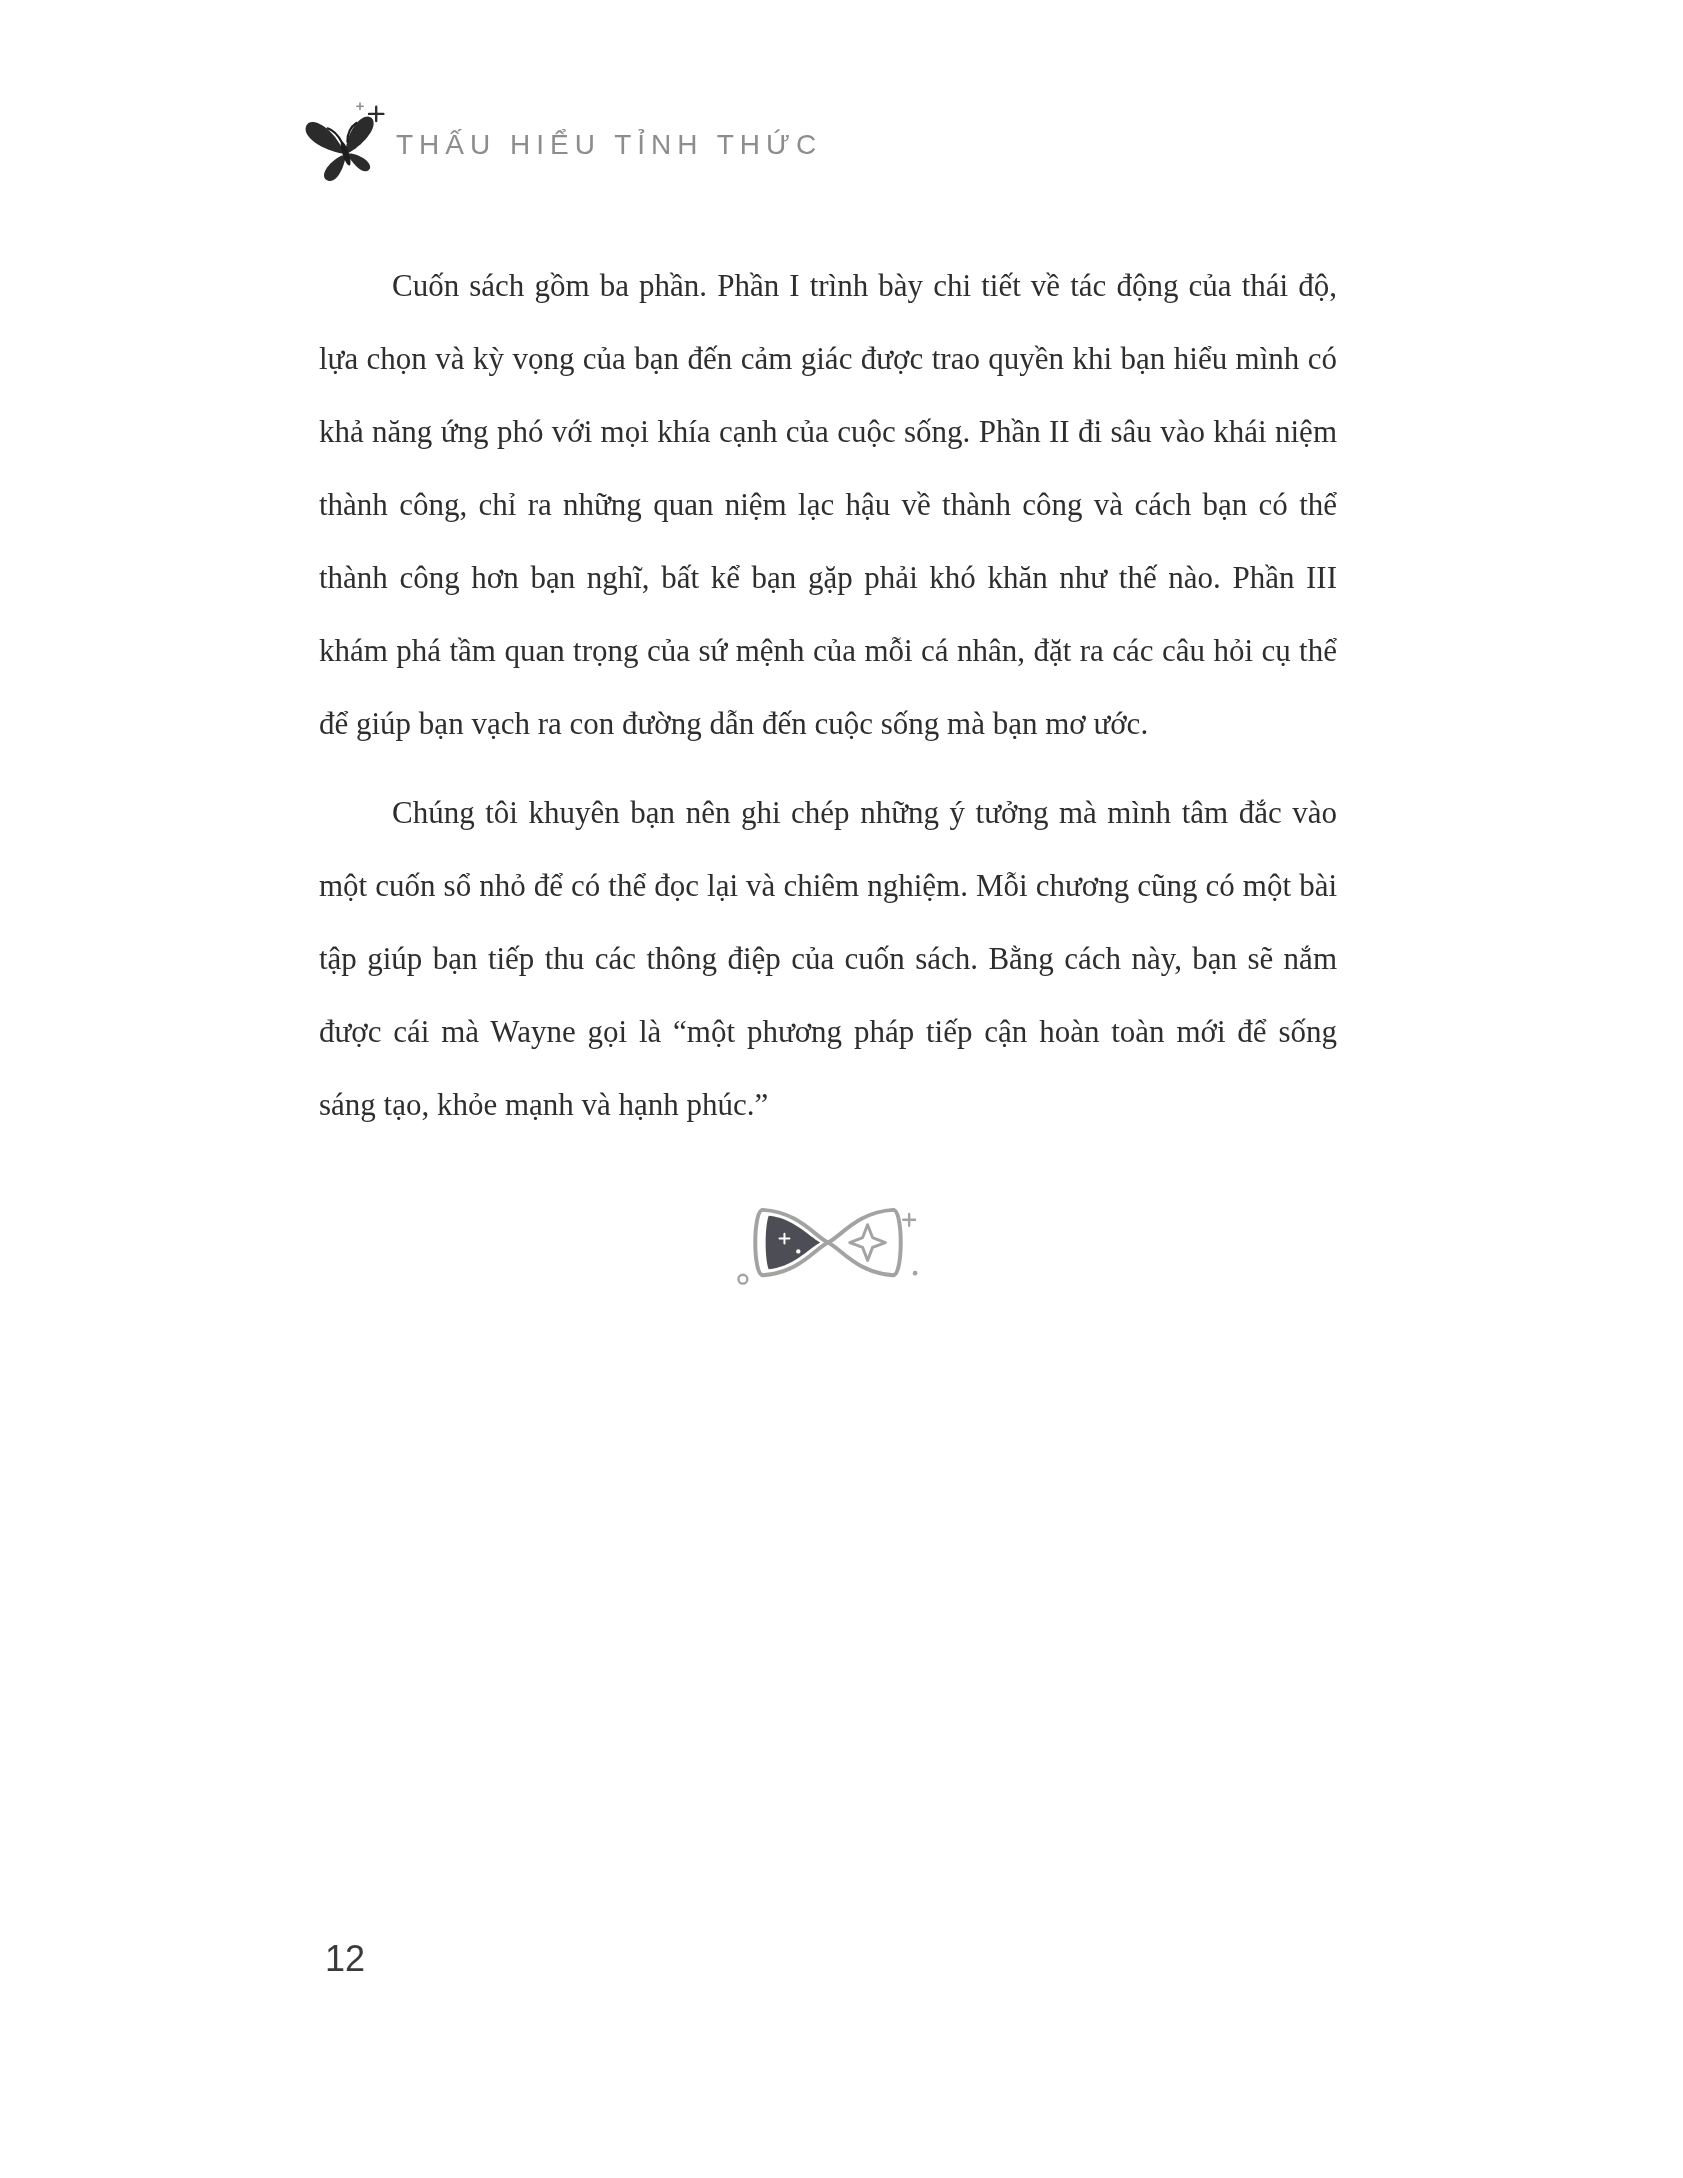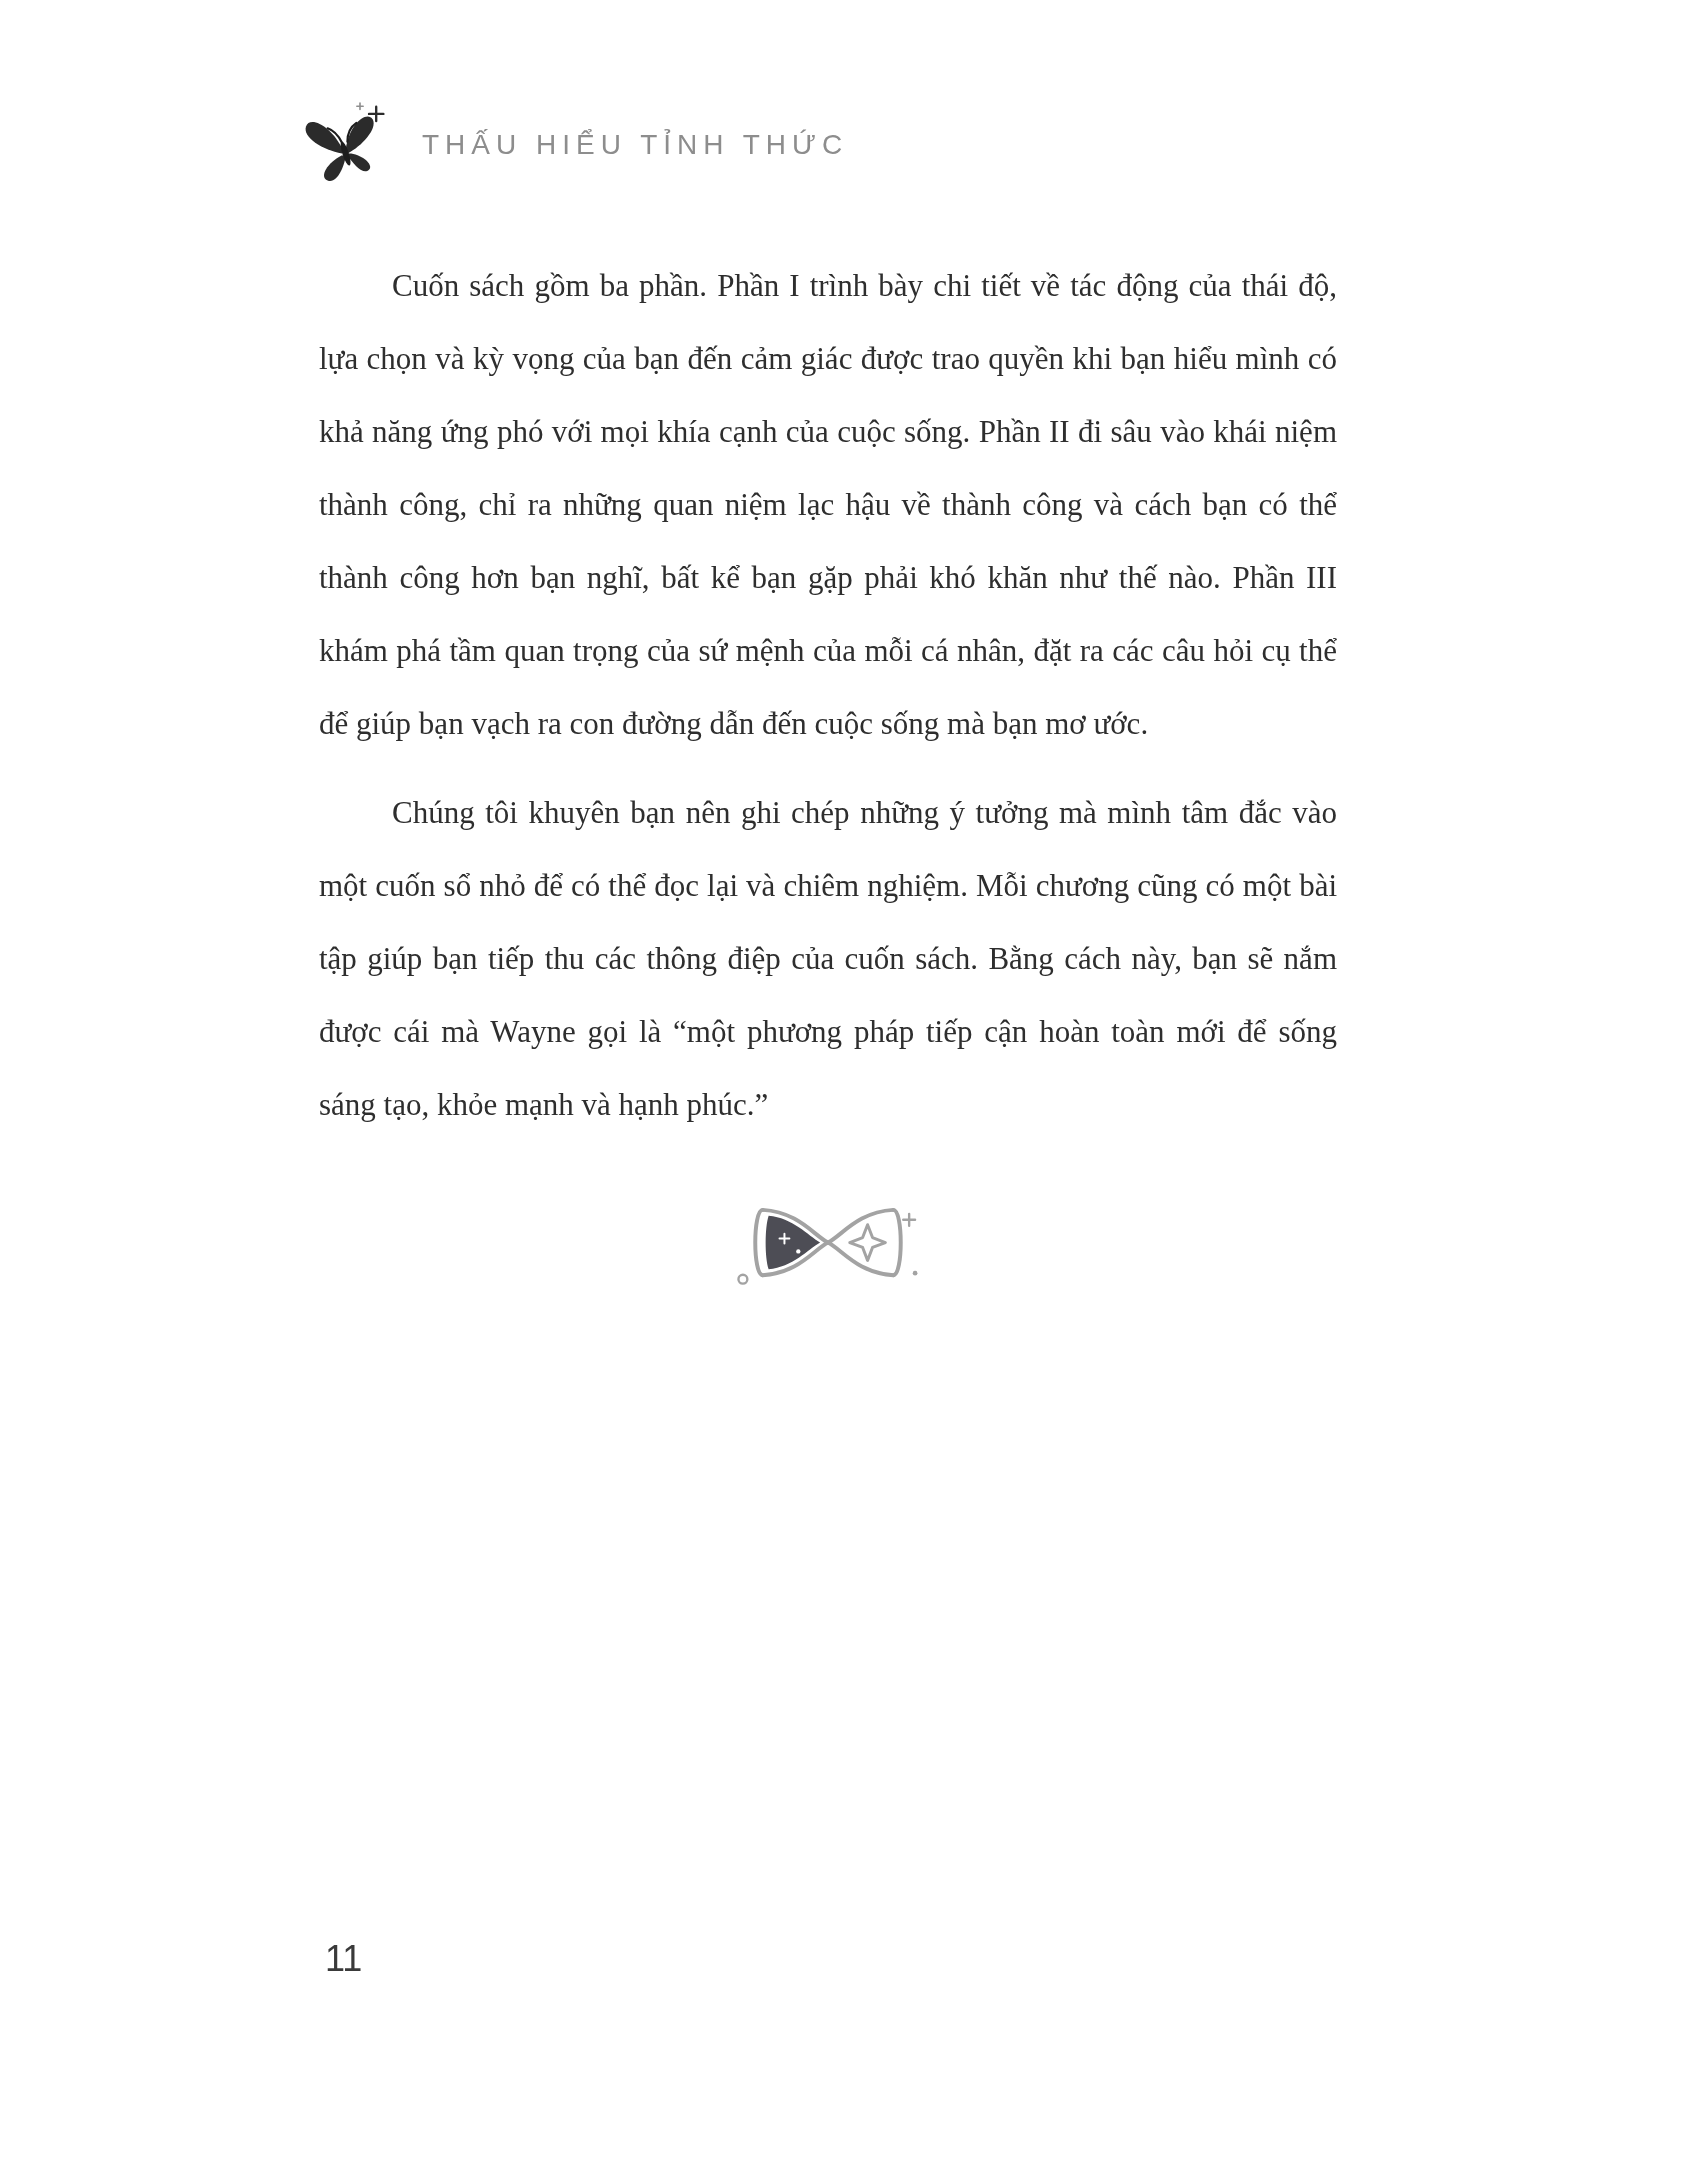--- a/index.html
+++ b/index.html
@@ -11,21 +11,20 @@
     background: #ffffff;
     overflow: hidden;
     font-family: "Liberation Serif", serif;
   }
   .page-header {
     position: absolute;
     top: 99px;
     left: 297px;
     display: flex;
     align-items: center;
-    gap: 26px;
   }
   .logo { display: inline-block; line-height: 0; }
   .running-title {
     margin: 0;
     font-family: "Liberation Sans", sans-serif;
     font-weight: 500;
     font-size: 28px;
     letter-spacing: 6px;
     color: #8d8d8d;
     white-space: nowrap;
@@ -101,16 +100,16 @@
         <path d="M140,27 L145,40 L158,45 L145,50 L140,63 L135,50 L122,45 L135,40 Z" fill="#ffffff" stroke="#a3a3a3" stroke-width="3" stroke-linejoin="round"></path>
 
         <path d="M182,16 l0,12 M176,22 l12,0" stroke="#a3a3a3" stroke-width="2.4" stroke-linecap="round"></path>
         <circle cx="14" cy="82" r="4.5" fill="none" stroke="#a3a3a3" stroke-width="2.4"></circle>
         <circle cx="188" cy="76" r="2.4" fill="#a3a3a3"></circle>
       </svg>
     </div>
 
   </main>
 
-  <div class="page-number">11</div>
+  <div class="page-number">12</div>
 
 </div>
 
 
 </body></html>

